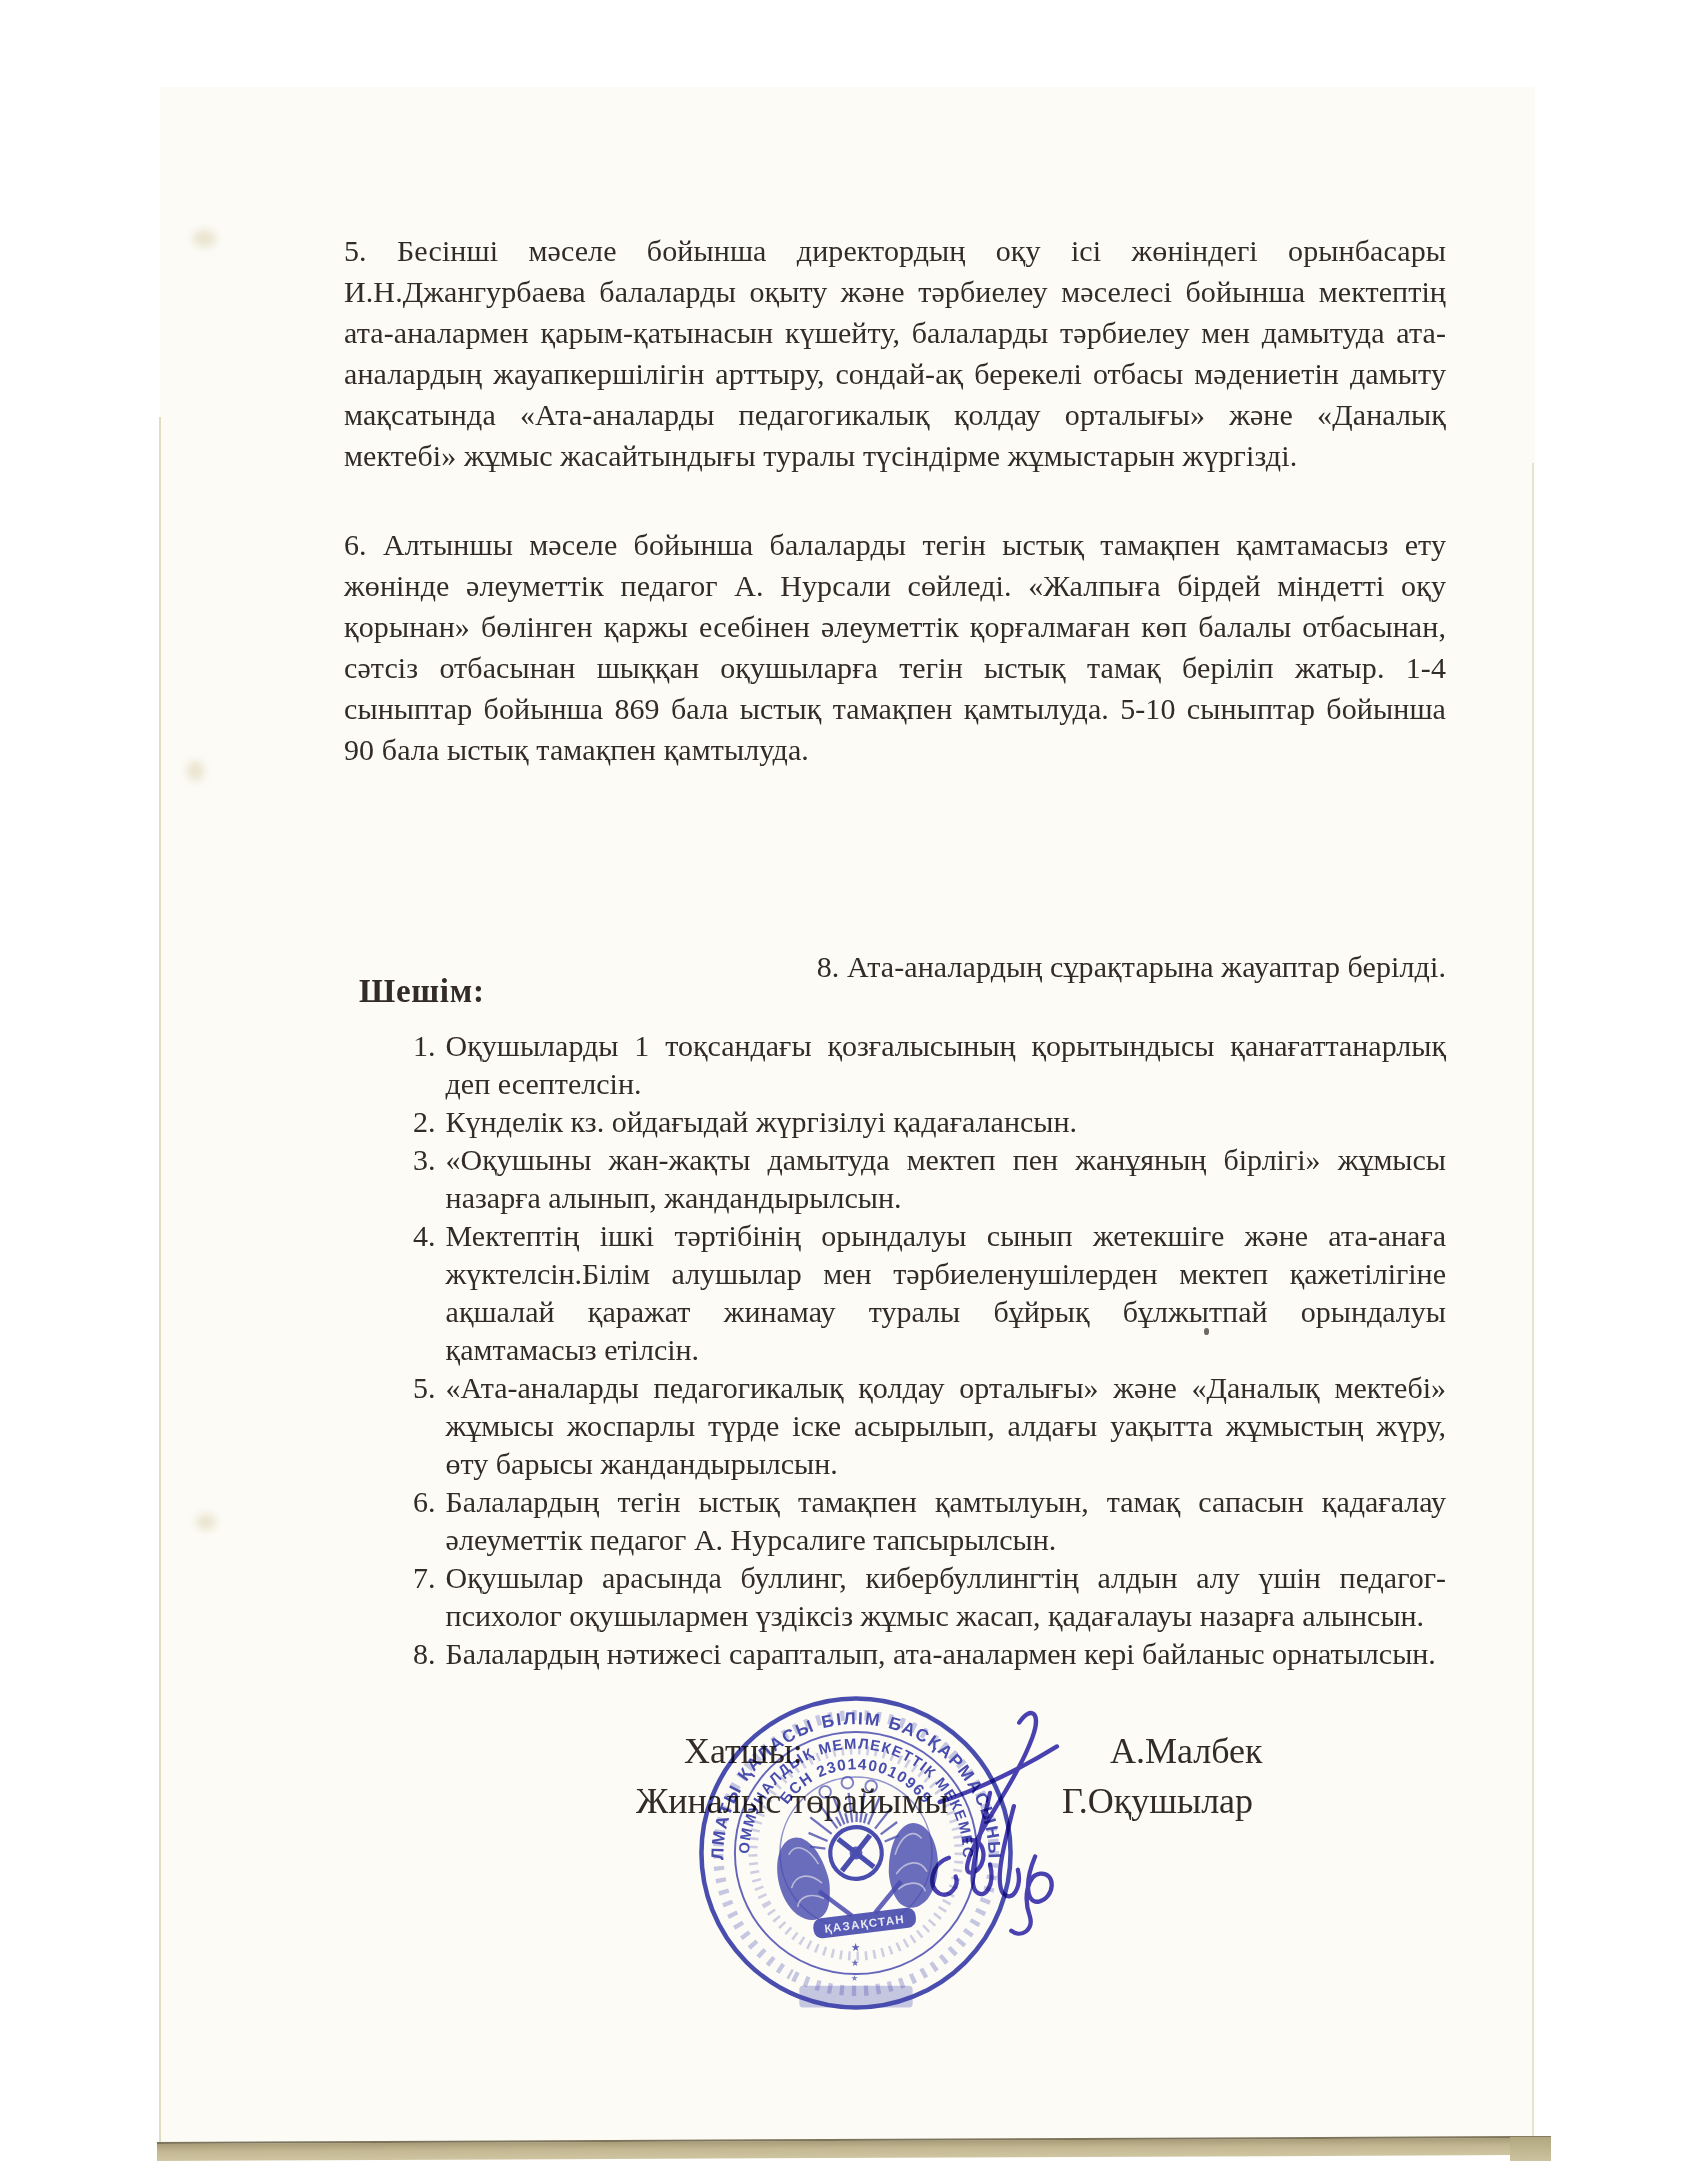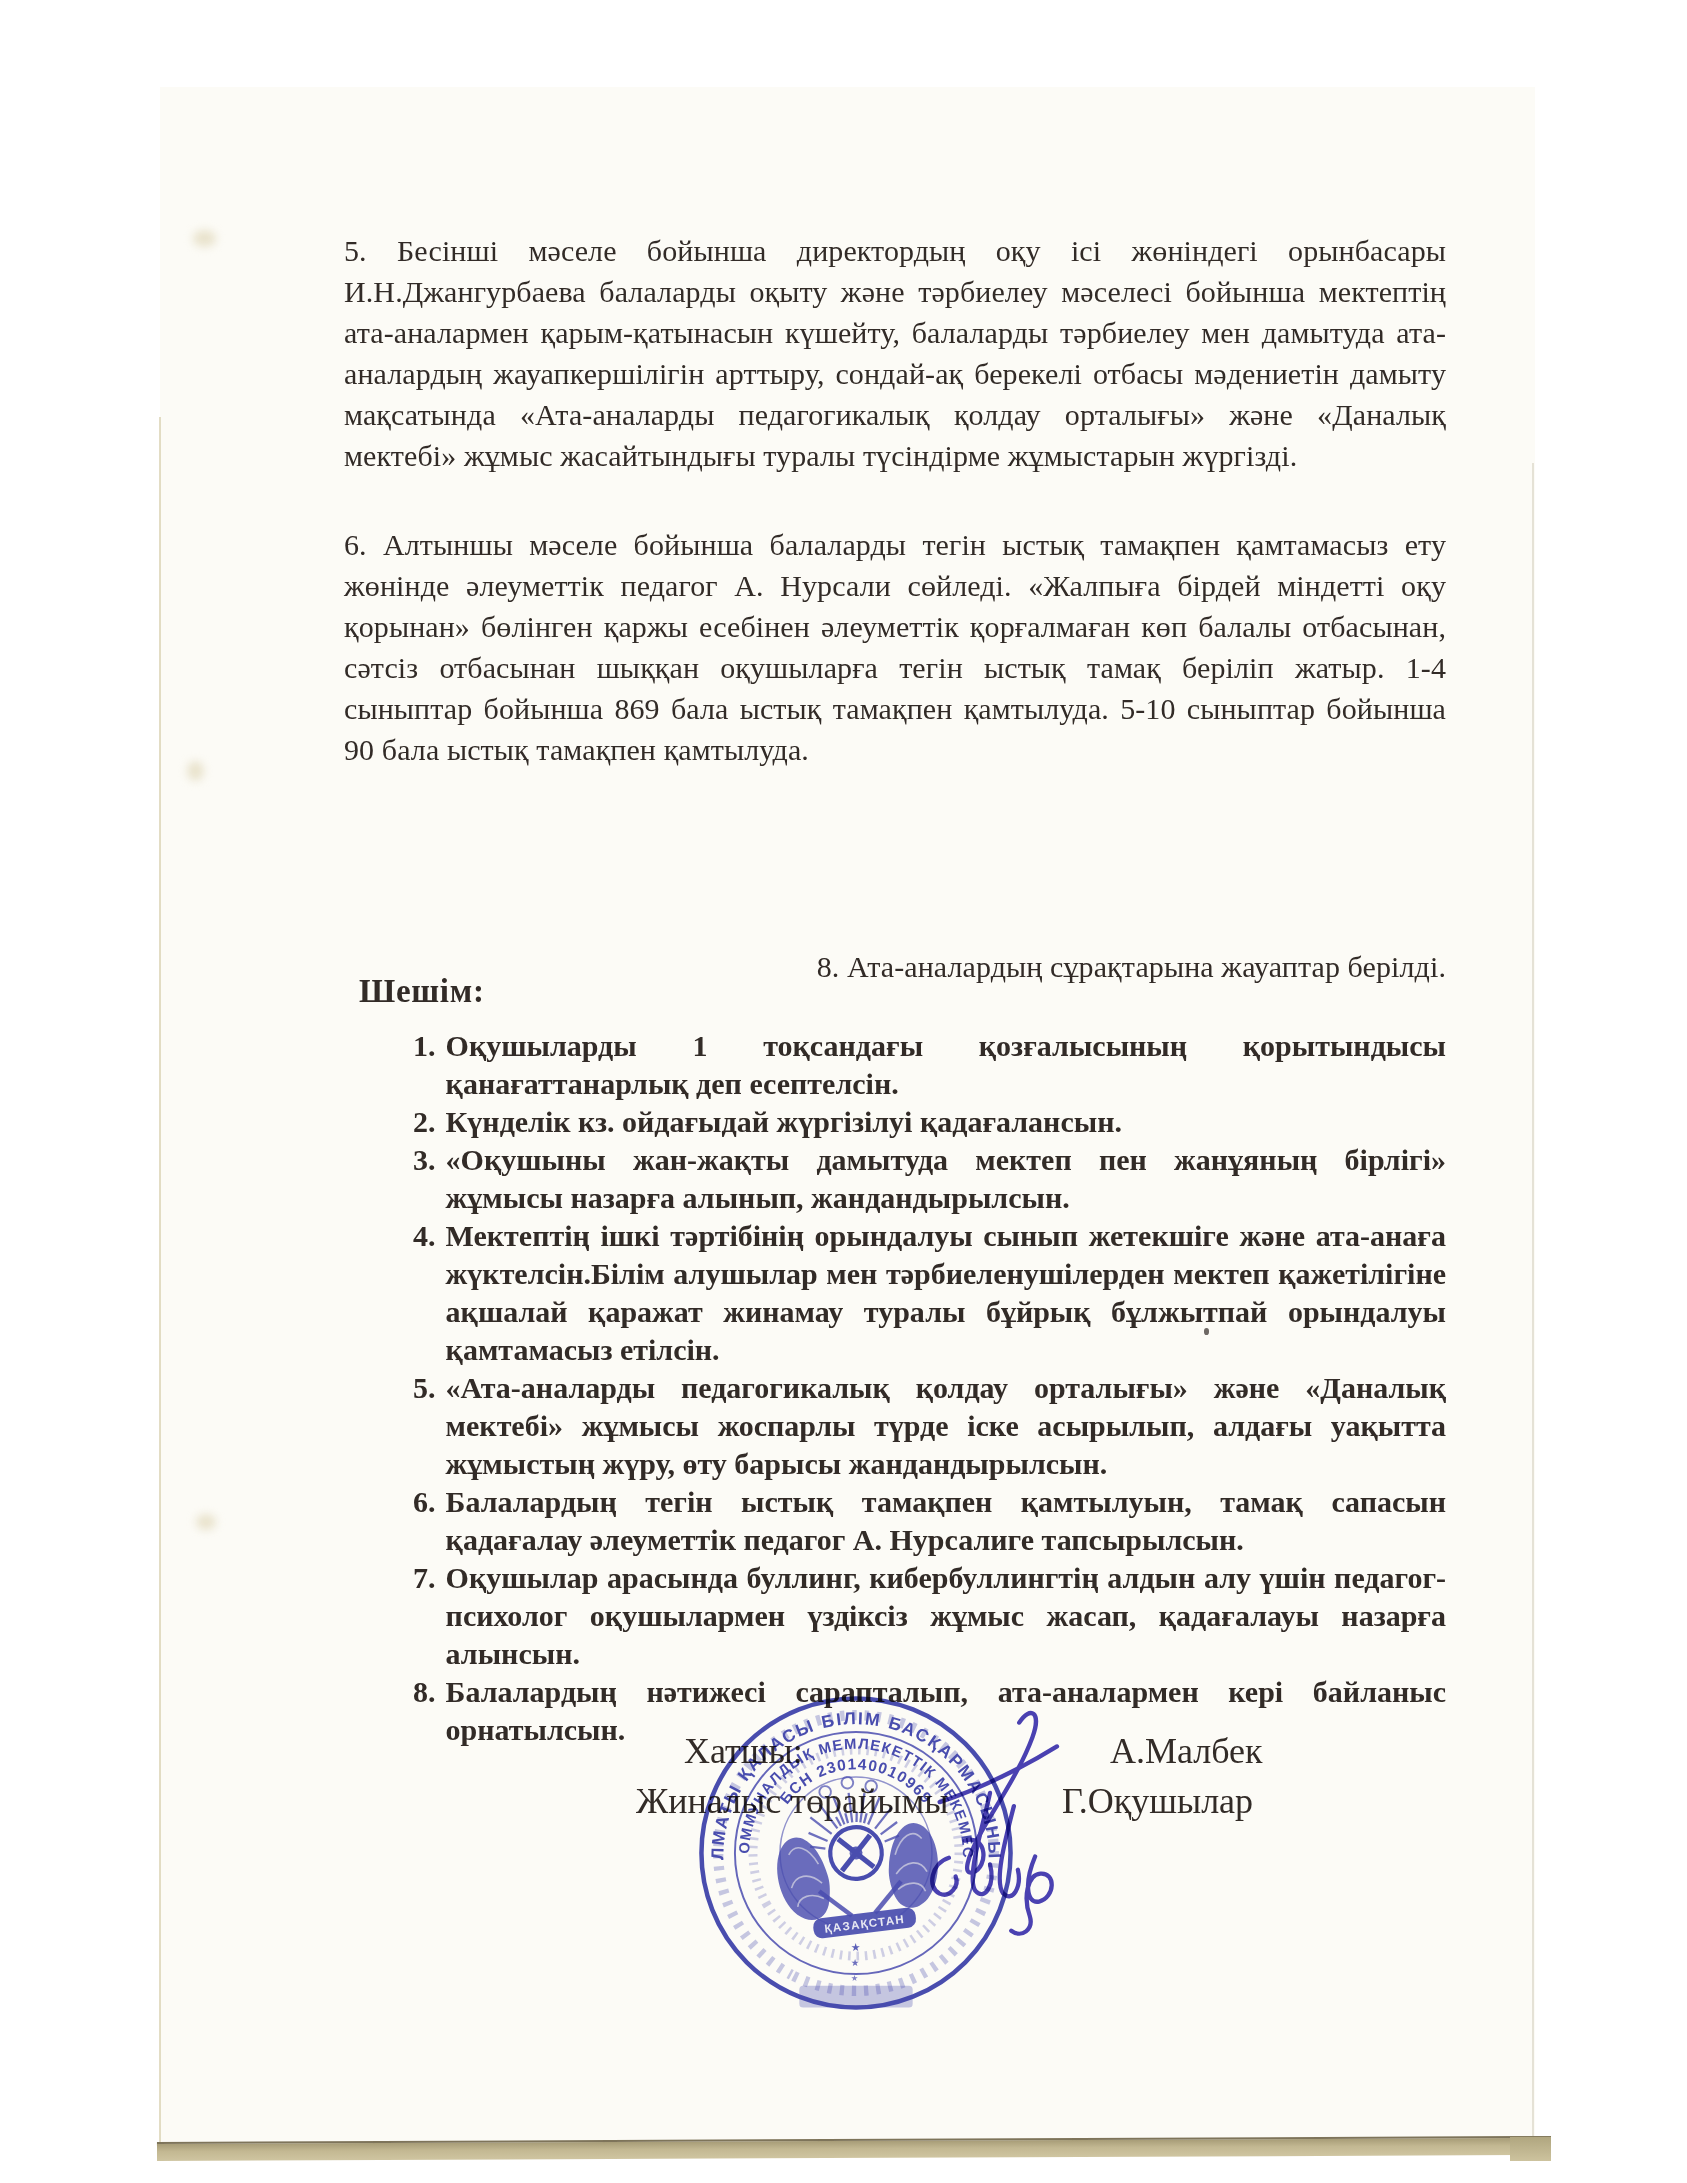--- a/index.html
+++ b/index.html
@@ -49,21 +49,21 @@
   #p8{top:901px;text-align:right;margin-top:45px;}
   .heading{
     position:absolute;left:344px;top:958px;margin:15px;
     font-size:33px;font-weight:bold;letter-spacing:0.7px;
   }
   ol.decisions{
     position:absolute;left:344px;top:1027px;width:1102px;margin:0;
     box-sizing:border-box;padding-left:99px;
     font-size:30px;line-height:38px;text-align:justify;
   }
-  ol.decisions li{margin:0;padding-left:2.6px;font-weight:bold;}
+  ol.decisions li{margin:0;padding-left:2.6px;}
 
   .sig-row{position:absolute;left:636px;width:860px;font-size:36px;}
   .sig-row .name{position:absolute;left:426px;top:0;}
   #sig1{top:1780px;}
   #sig2{top:1730px;margin-left:48px;}
 
   .stamp{
     position:absolute;left:695px;top:1692px;width:322px;height:322px;
     mix-blend-mode:multiply;opacity:.93;
   }

